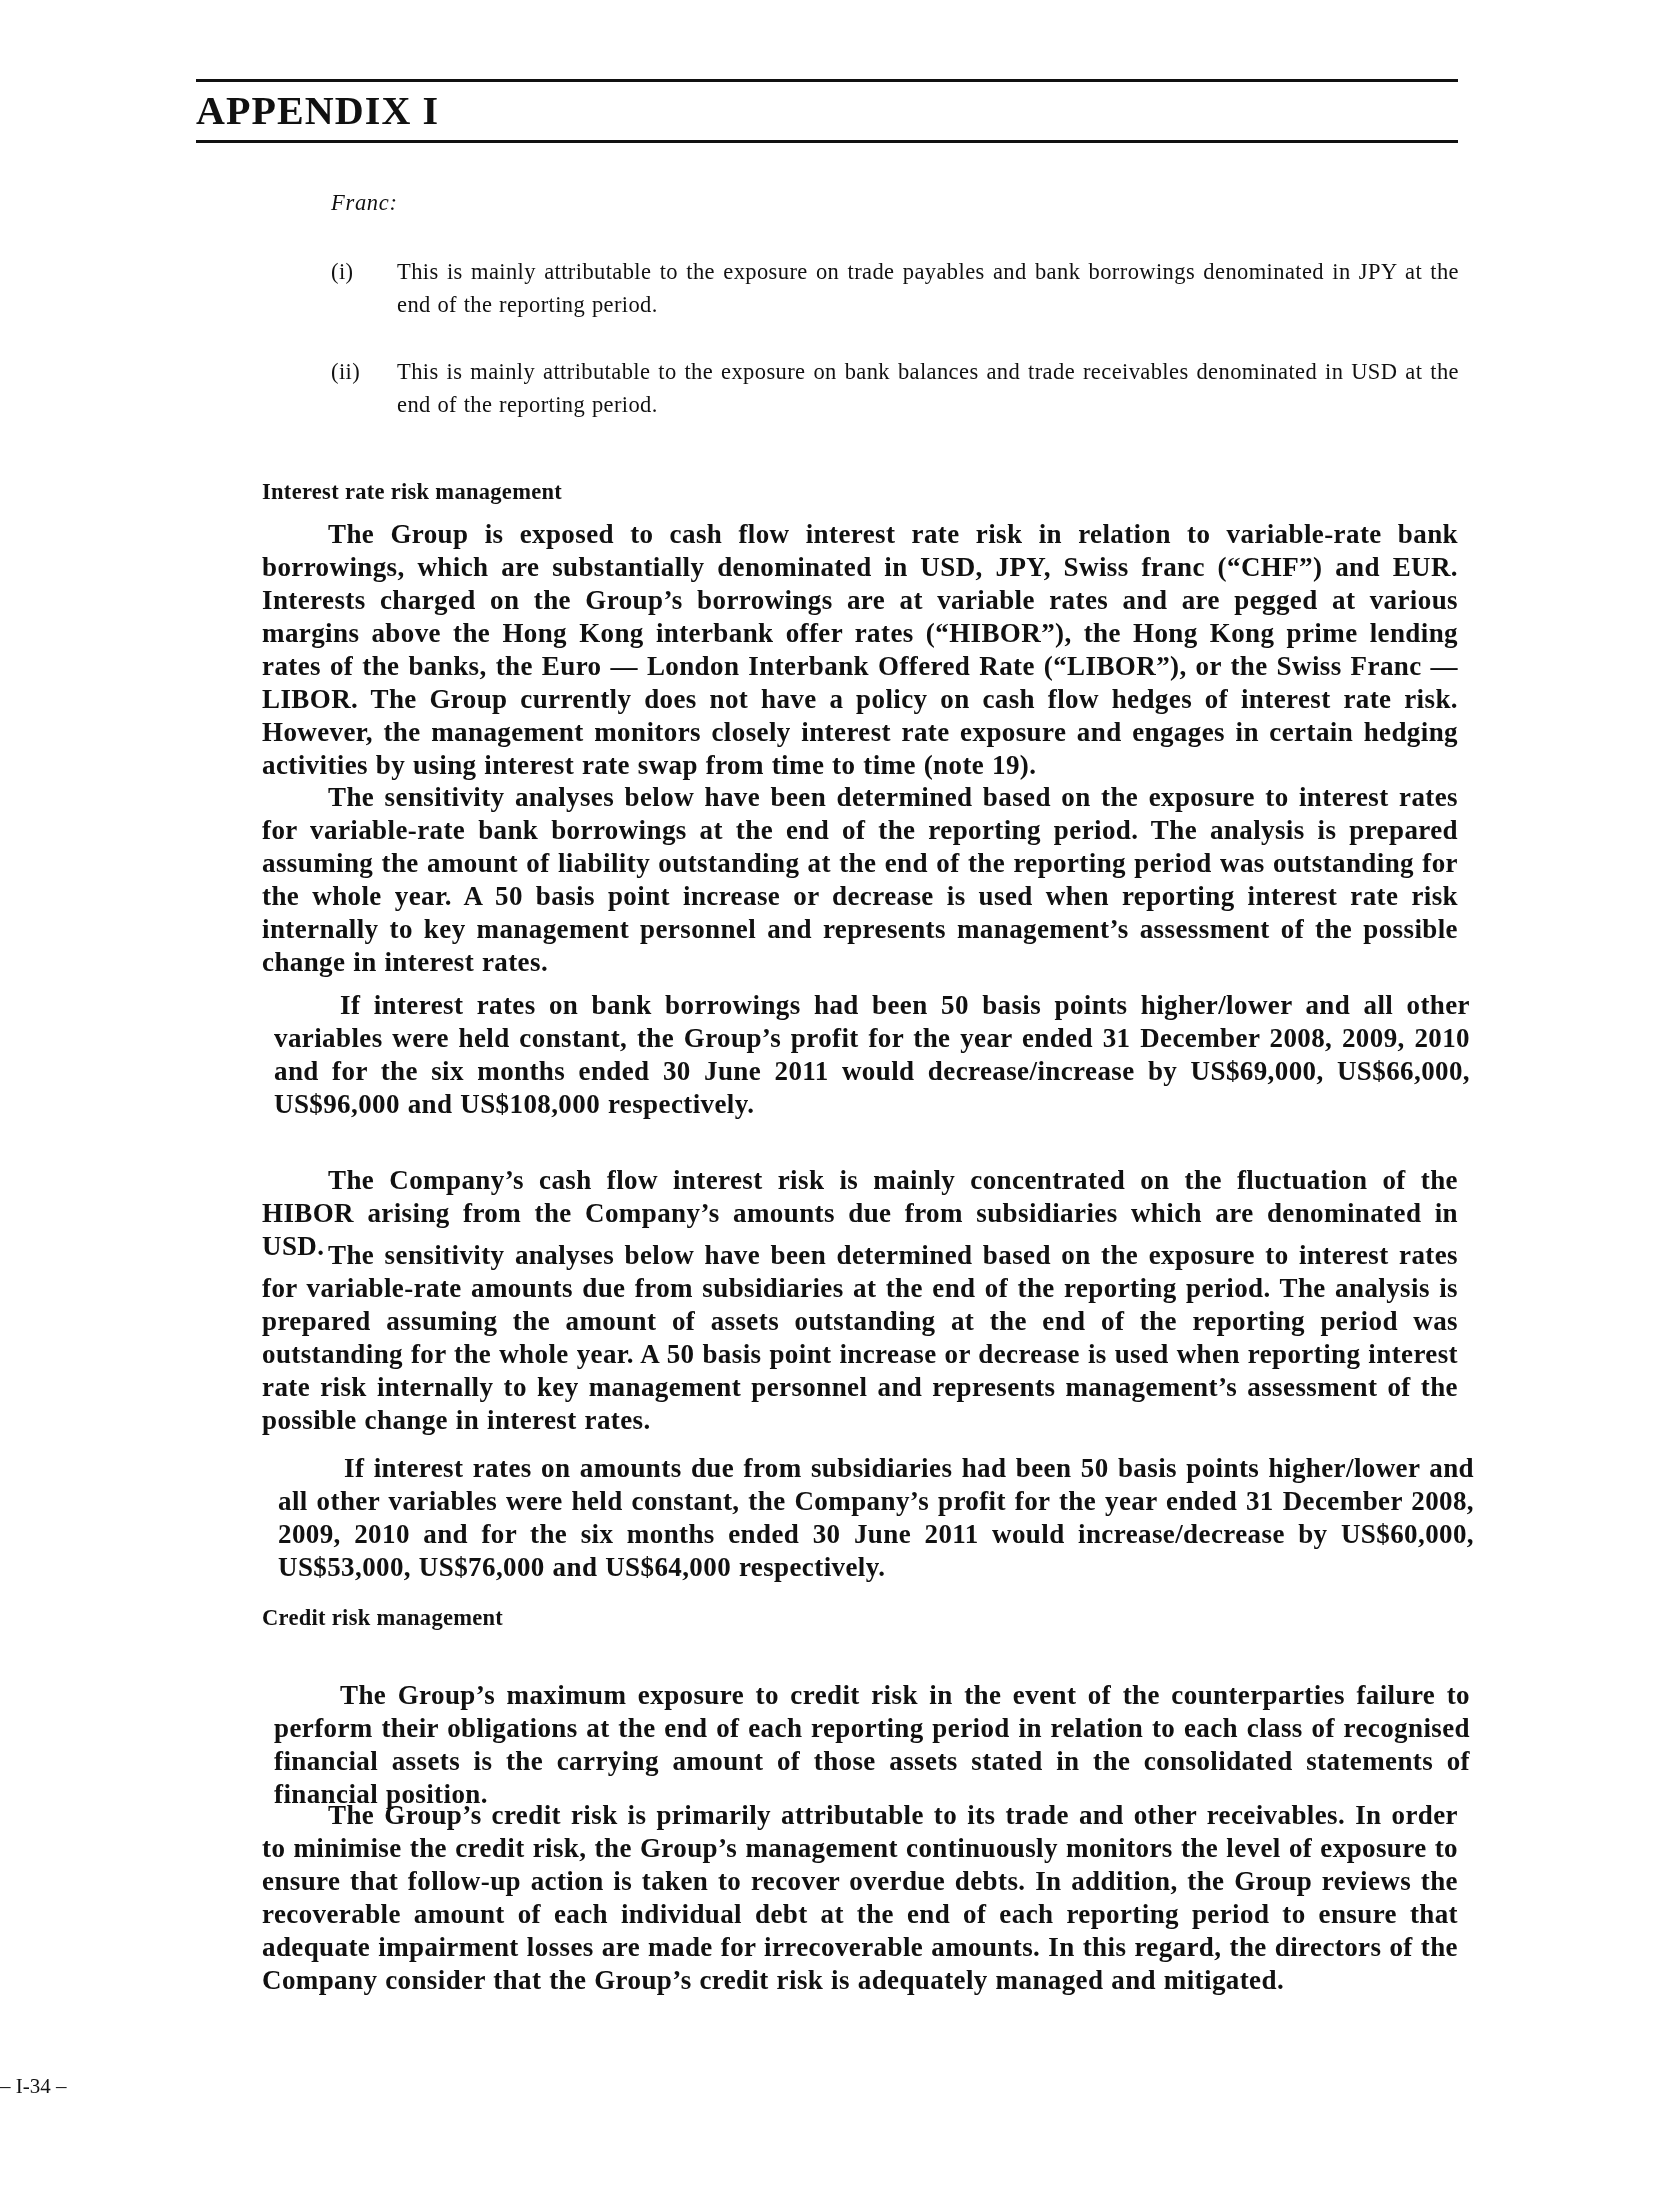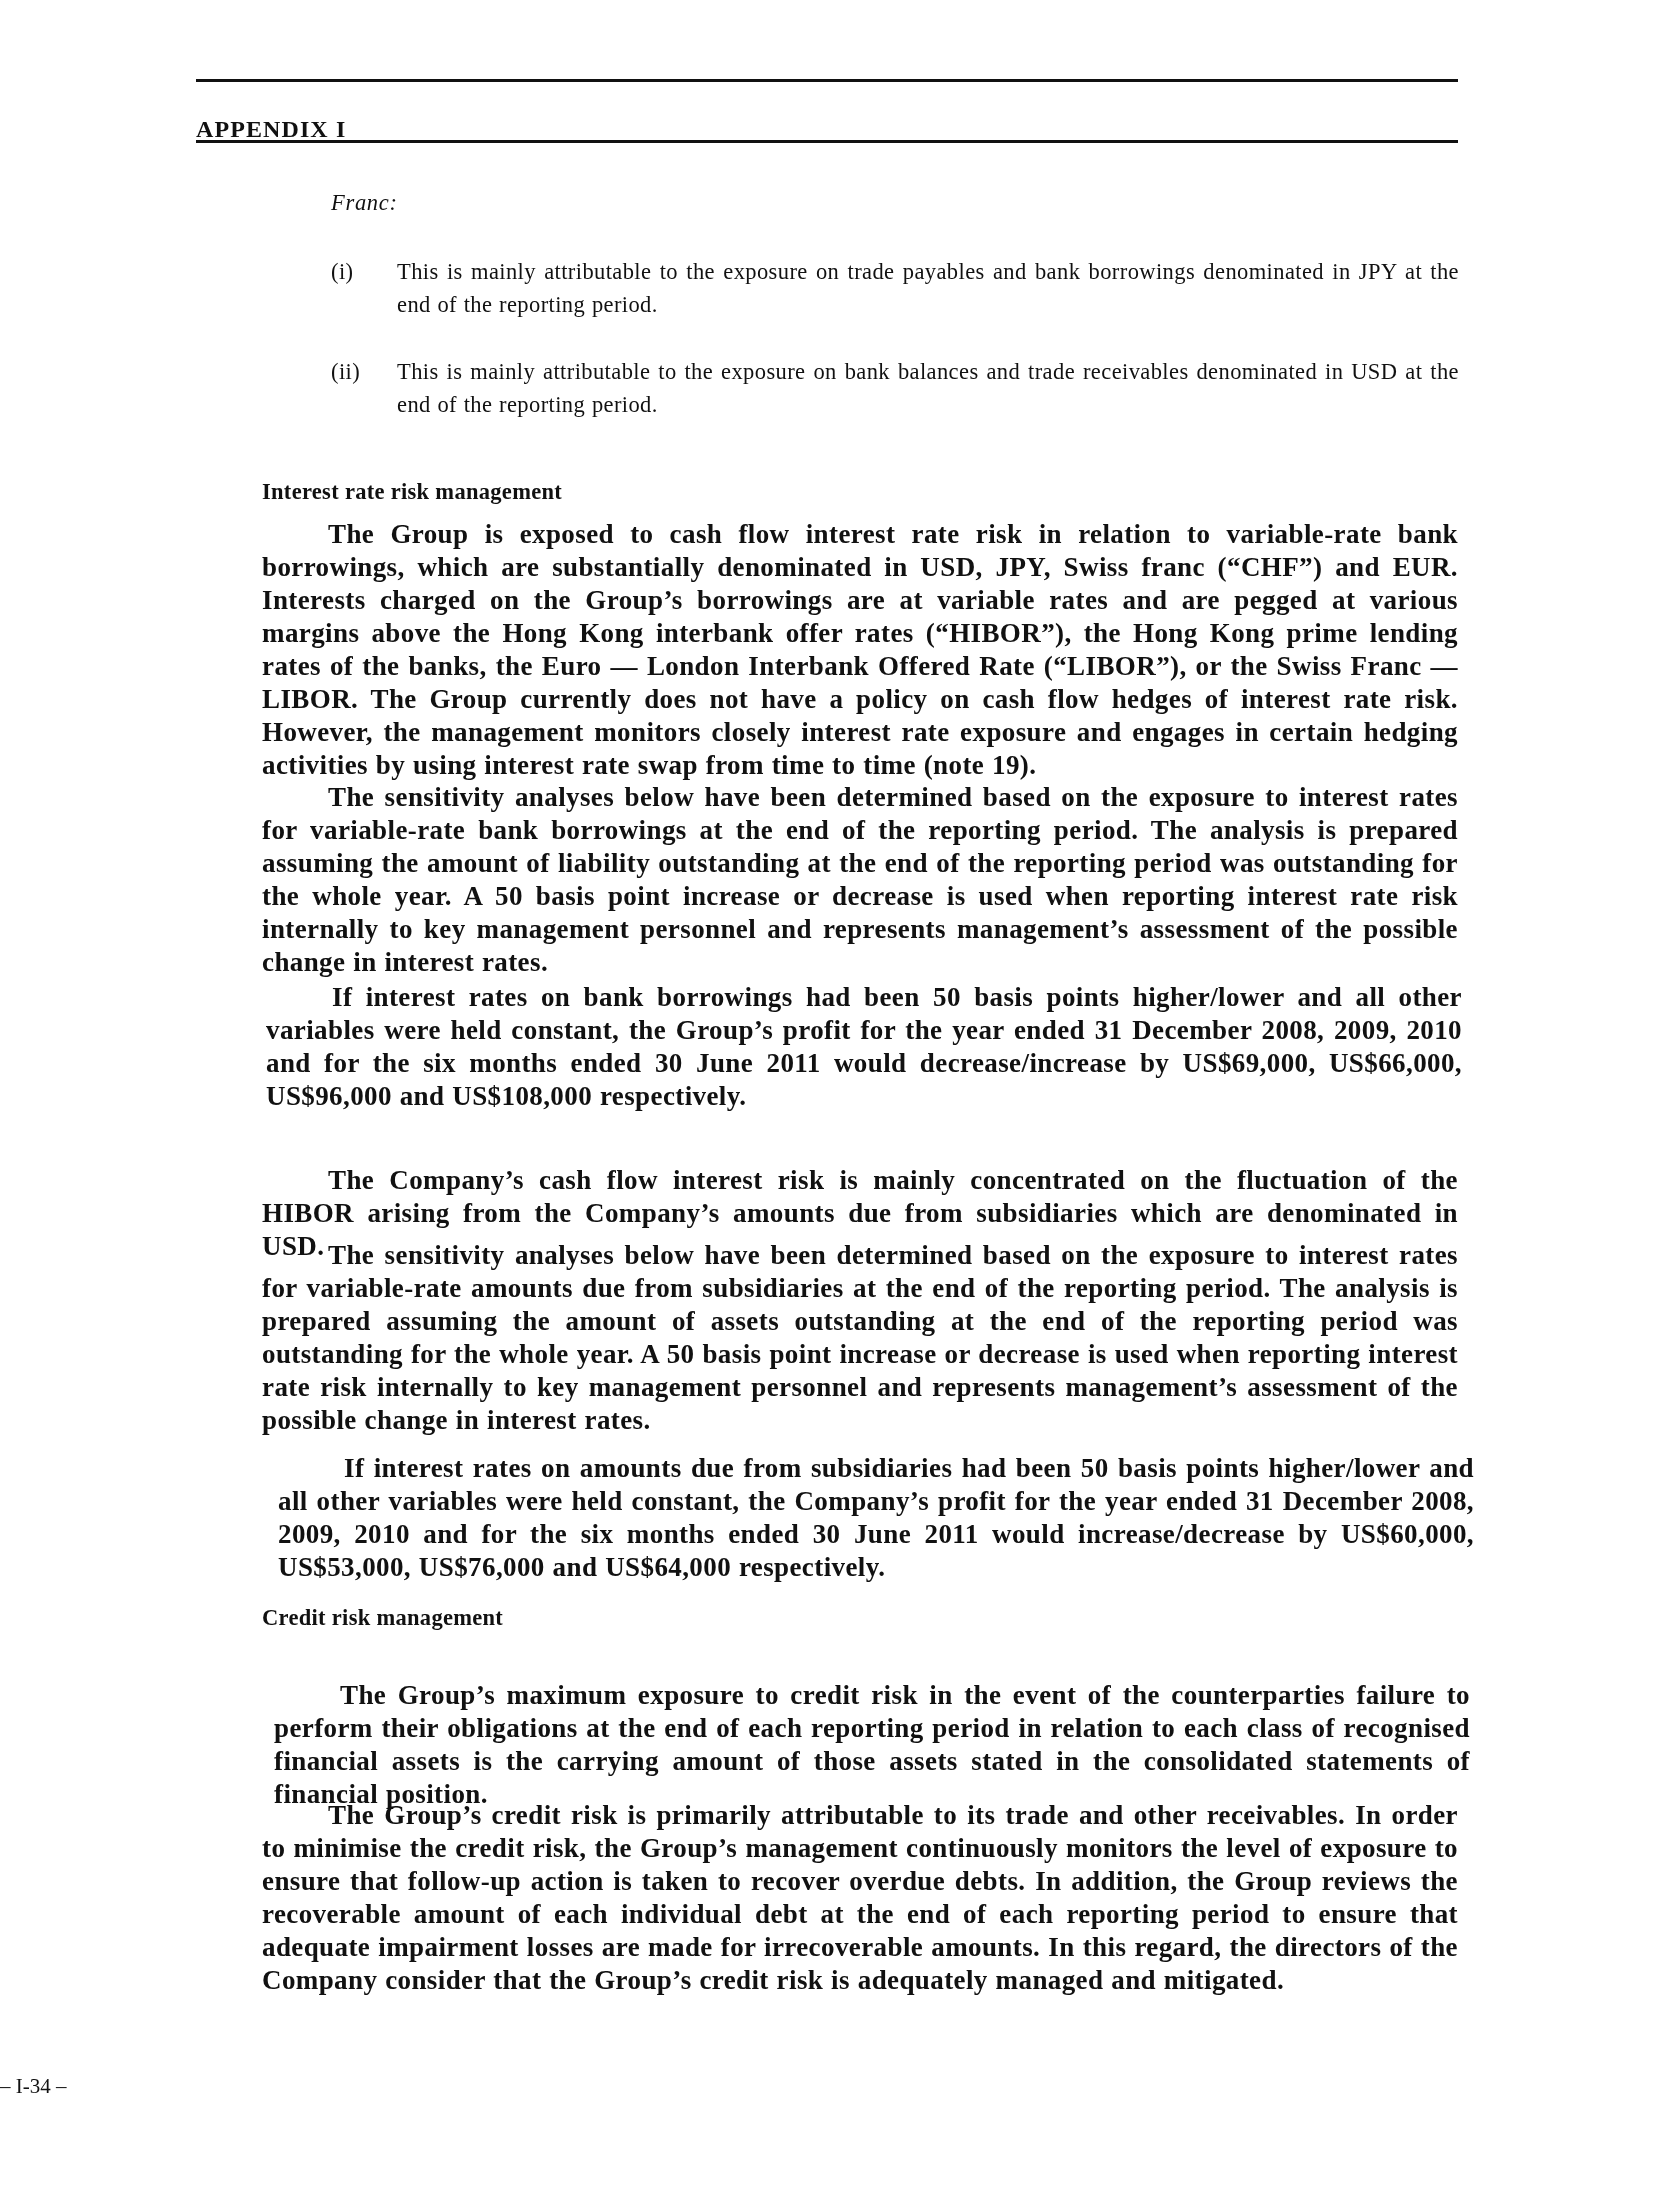--- a/index.html
+++ b/index.html
@@ -22,24 +22,23 @@
     width: 1262px;
     height: 64px;
     border-top: 3.6px solid #111;
     border-bottom: 3.6px solid #111;
     box-sizing: border-box;
   }
   .header-left, .header-right {
     position: absolute;
     top: 11.4px;
     font-weight: bold;
-    font-size: 24px;
+    font-size: 40px;
     line-height: 36px;
     letter-spacing: 1.1px;
-    margin-top: 18px;
   }
   .header-left { left: 0; }
   .header-right { right: 0; }
 
   .content {
     position: absolute;
     left: 262px;
     top: 0;
     width: 1196px;
   }
@@ -119,21 +118,21 @@
 
   <div class="note" style="top:355px;">
     <span class="note-num">(ii)</span>
     <div class="note-text">This is mainly attributable to the exposure on bank balances and trade receivables denominated in USD at the end of the reporting period.</div>
   </div>
 
   <div class="section-heading" style="top:476px;">Interest rate risk management</div>
 
   <p class="block indent" style="top:518px;margin:0;">The Group is exposed to cash flow interest rate risk in relation to variable-rate bank borrowings, which are substantially denominated in USD, JPY, Swiss franc (“CHF”) and EUR. Interests charged on the Group’s borrowings are at variable rates and are pegged at various margins above the Hong Kong interbank offer rates (“HIBOR”), the Hong Kong prime lending rates of the banks, the Euro — London Interbank Offered Rate (“LIBOR”), or the Swiss Franc — LIBOR. The Group currently does not have a policy on cash flow hedges of interest rate risk. However, the management monitors closely interest rate exposure and engages in certain hedging activities by using interest rate swap from time to time (note 19).</p>
   <p class="block indent" style="top:781px;margin:0;">The sensitivity analyses below have been determined based on the exposure to interest rates for variable-rate bank borrowings at the end of the reporting period. The analysis is prepared assuming the amount of liability outstanding at the end of the reporting period was outstanding for the whole year. A 50 basis point increase or decrease is used when reporting interest rate risk internally to key management personnel and represents management’s assessment of the possible change in interest rates.</p>
-  <p class="block indent" style="top:977px;margin:4px;">If interest rates on bank borrowings had been 50 basis points higher/lower and all other variables were held constant, the Group’s profit for the year ended 31 December 2008, 2009, 2010 and for the six months ended 30 June 2011 would decrease/increase by US$69,000, US$66,000, US$96,000 and US$108,000 respectively.</p>
+  <p class="block indent" style="top:977px;margin:12px;">If interest rates on bank borrowings had been 50 basis points higher/lower and all other variables were held constant, the Group’s profit for the year ended 31 December 2008, 2009, 2010 and for the six months ended 30 June 2011 would decrease/increase by US$69,000, US$66,000, US$96,000 and US$108,000 respectively.</p>
   <p class="block indent" style="top:1164px;margin:0;">The Company’s cash flow interest risk is mainly concentrated on the fluctuation of the HIBOR arising from the Company’s amounts due from subsidiaries which are denominated in USD.</p>
   <p class="block indent" style="top:1239px;margin:0;">The sensitivity analyses below have been determined based on the exposure to interest rates for variable-rate amounts due from subsidiaries at the end of the reporting period. The analysis is prepared assuming the amount of assets outstanding at the end of the reporting period was outstanding for the whole year. A 50 basis point increase or decrease is used when reporting interest rate risk internally to key management personnel and represents management’s assessment of the possible change in interest rates.</p>
   <p class="block indent" style="top:1436px;margin:16px;">If interest rates on amounts due from subsidiaries had been 50 basis points higher/lower and all other variables were held constant, the Company’s profit for the year ended 31 December 2008, 2009, 2010 and for the six months ended 30 June 2011 would increase/decrease by US$60,000, US$53,000, US$76,000 and US$64,000 respectively.</p>
 
   <div class="section-heading" style="top:1602px;">Credit risk management</div>
 
   <p class="block indent" style="top:1667px;margin:12px;">The Group’s maximum exposure to credit risk in the event of the counterparties failure to perform their obligations at the end of each reporting period in relation to each class of recognised financial assets is the carrying amount of those assets stated in the consolidated statements of financial position.</p>
   <p class="block indent" style="top:1799px;margin:0;">The Group’s credit risk is primarily attributable to its trade and other receivables. In order to minimise the credit risk, the Group’s management continuously monitors the level of exposure to ensure that follow-up action is taken to recover overdue debts. In addition, the Group reviews the recoverable amount of each individual debt at the end of each reporting period to ensure that adequate impairment losses are made for irrecoverable amounts. In this regard, the directors of the Company consider that the Group’s credit risk is adequately managed and mitigated.</p>
 </div>
 

